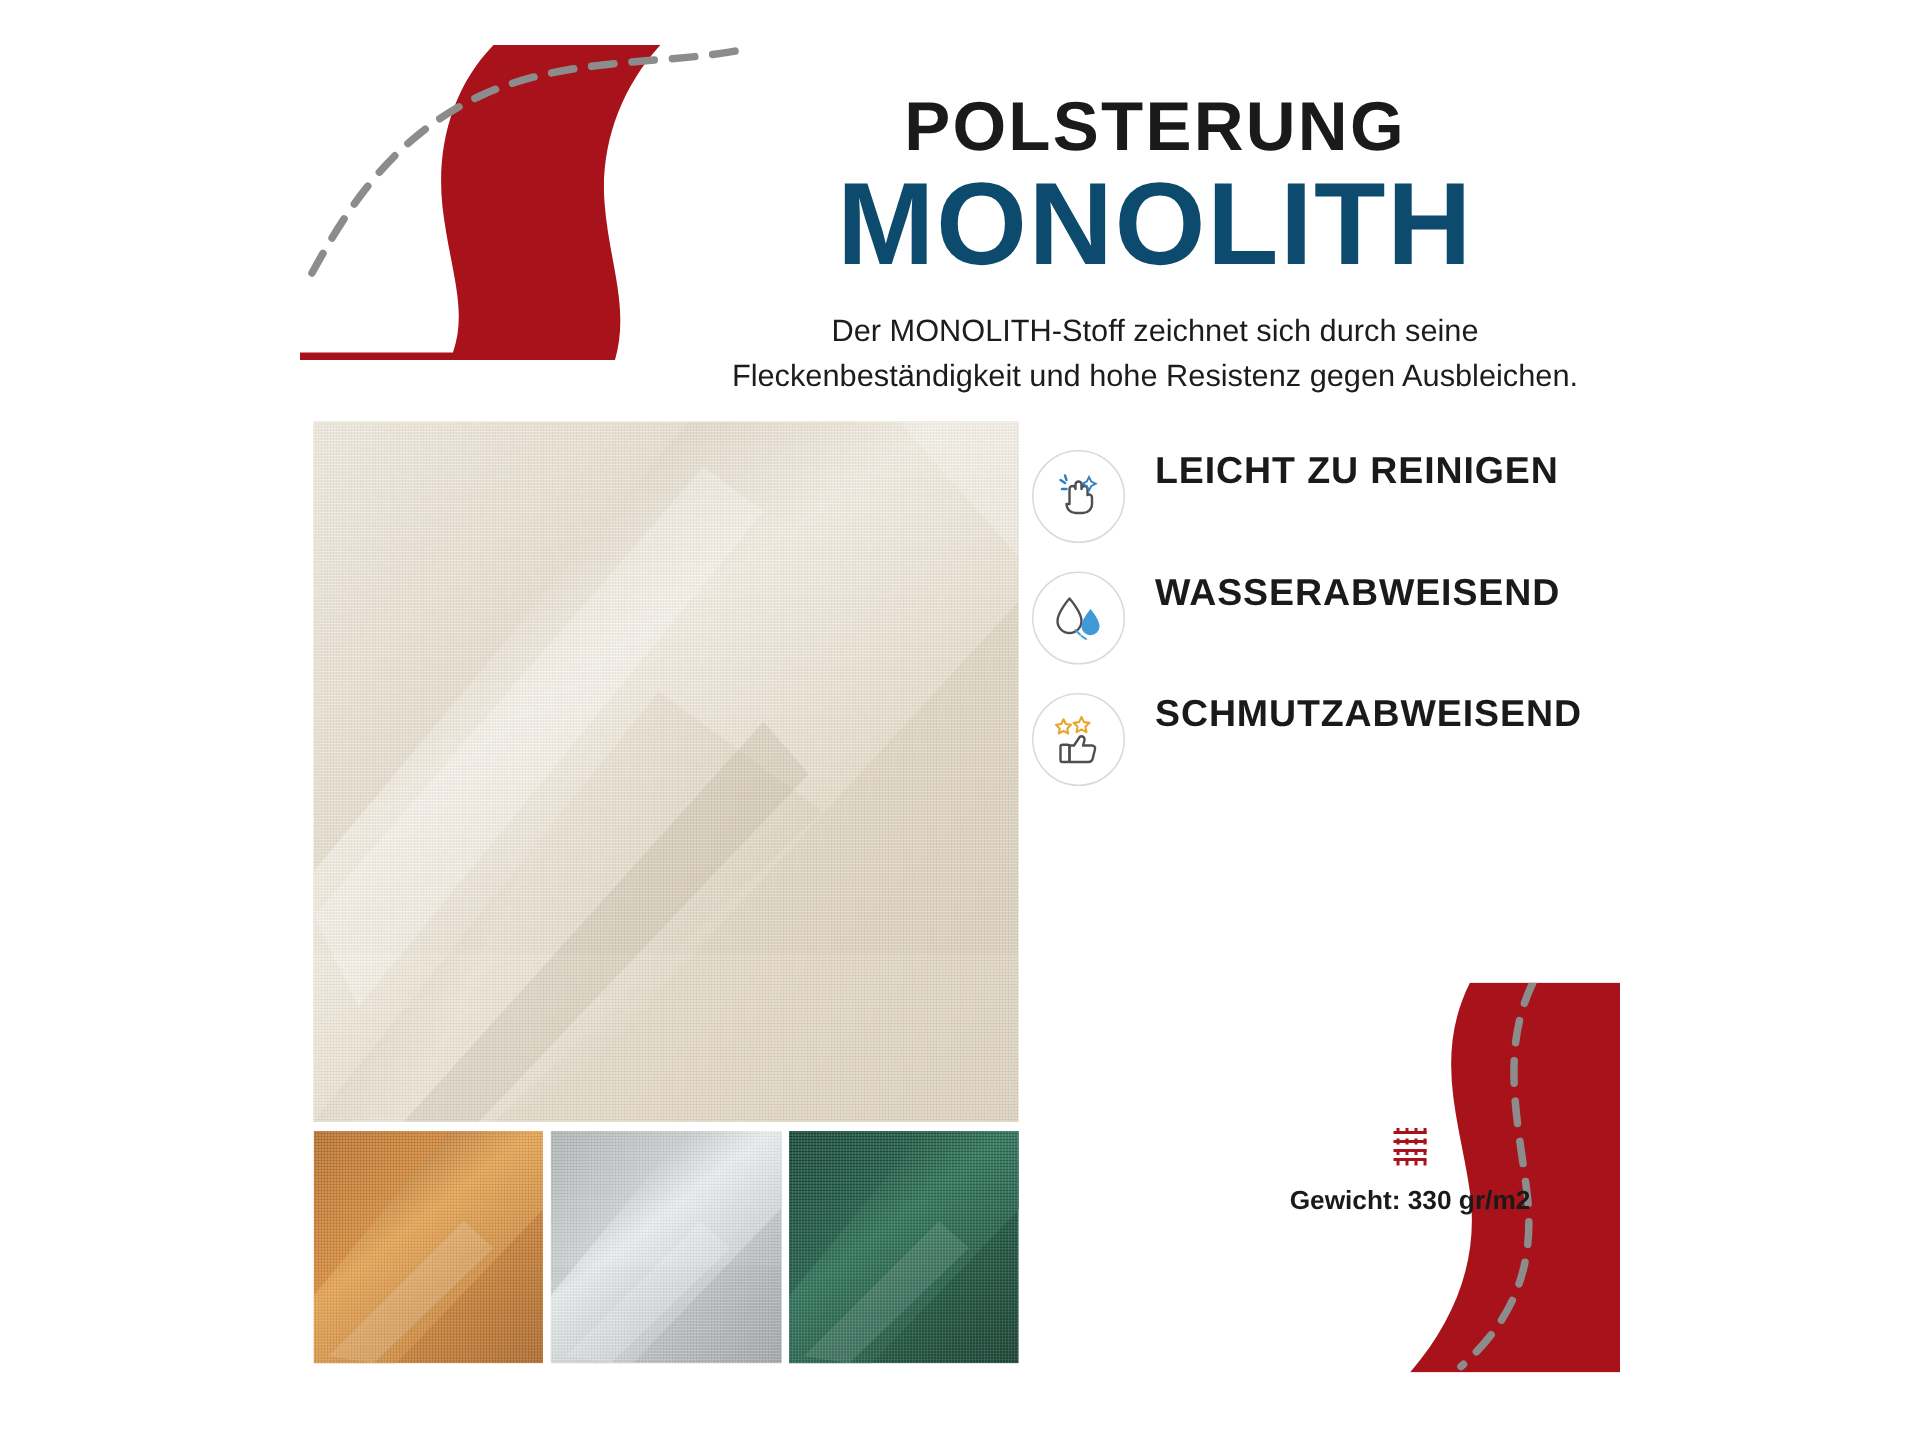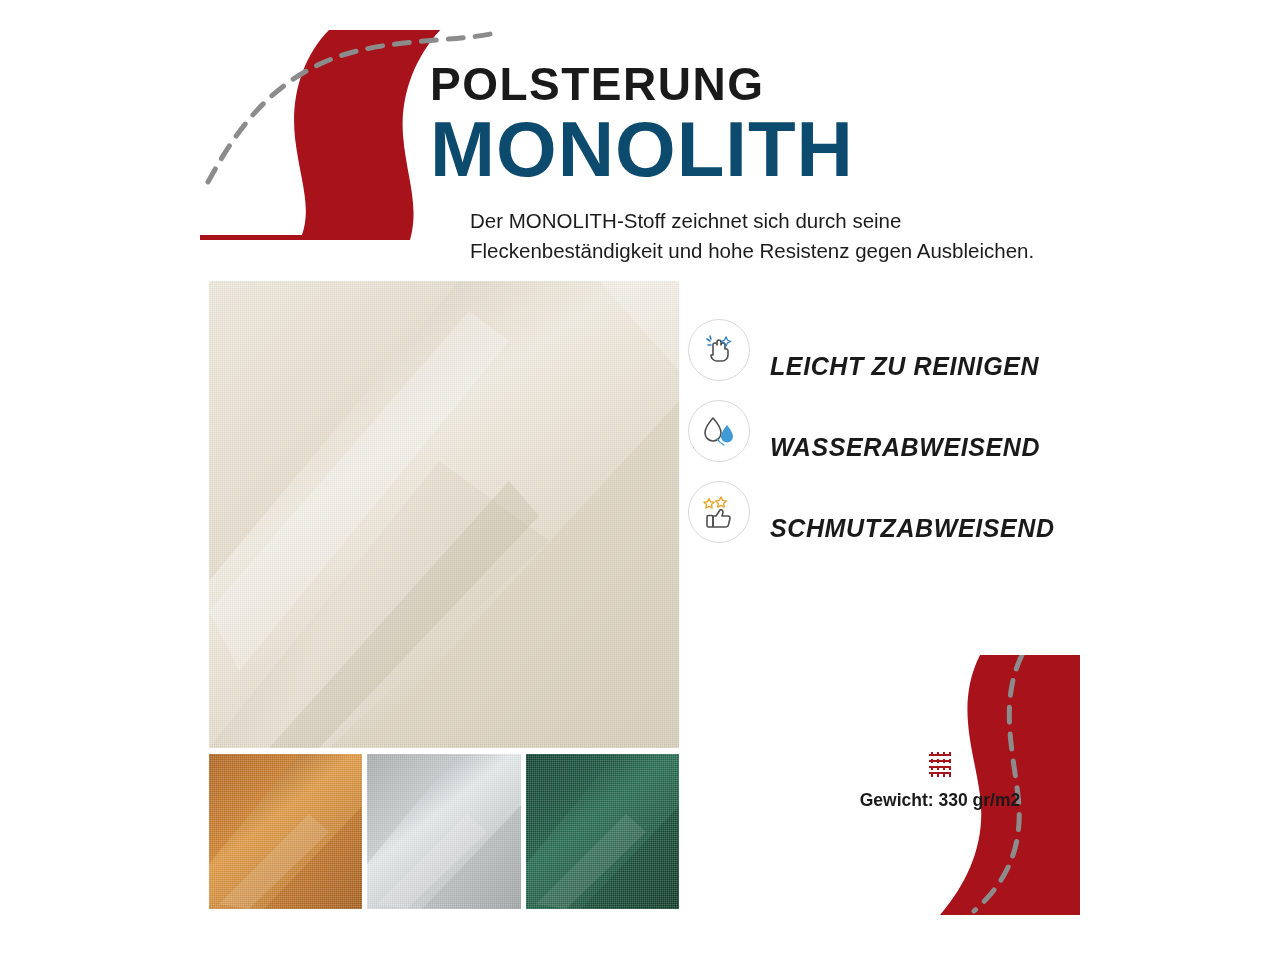--- a/index.html
+++ b/index.html
@@ -34,21 +34,21 @@
     height: 260px;
     overflow: hidden;
   }
 
   
   .header {
     position: absolute;
     left: 430px;
     top: 60px;
     width: 680px;
-    text-align: left;
+    text-align: center;
   }
   .kicker {
     font-size: 46px;
     font-weight: bold;
     letter-spacing: 1.5px;
     color: #1a1a1a;
     line-height: 1.05;
   }
   .title {
     font-size: 78px;
@@ -107,23 +107,22 @@
 
   
   .features {
     position: absolute;
     left: 688px;
     top: 300px;
     width: 520px;
   }
   .feature {
     display: flex;
-    align-items: flex-end;
+    align-items: flex-start;
     height: 81px;
-    font-style: italic;
   }
   .feature-icon {
     width: 62px;
     height: 62px;
     border-radius: 50%;
     border: 1.6px solid #d9d9d9;
     background: #fff;
     display: flex;
     align-items: center;
     justify-content: center;

